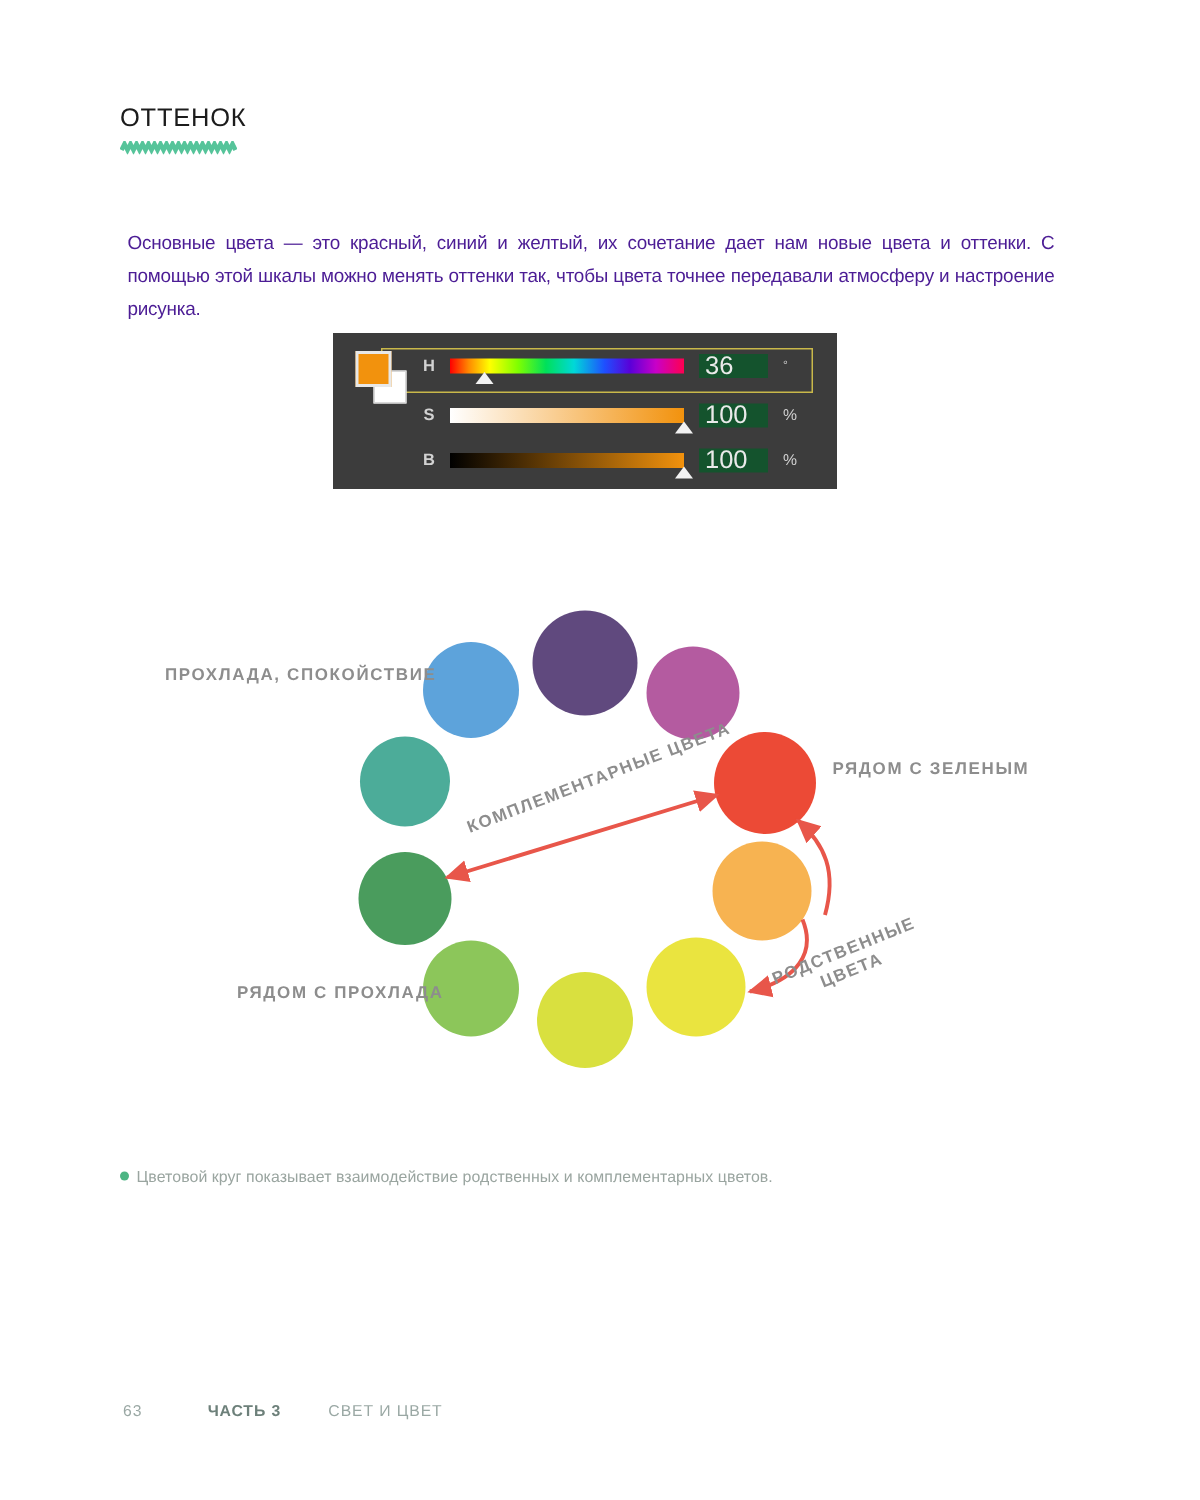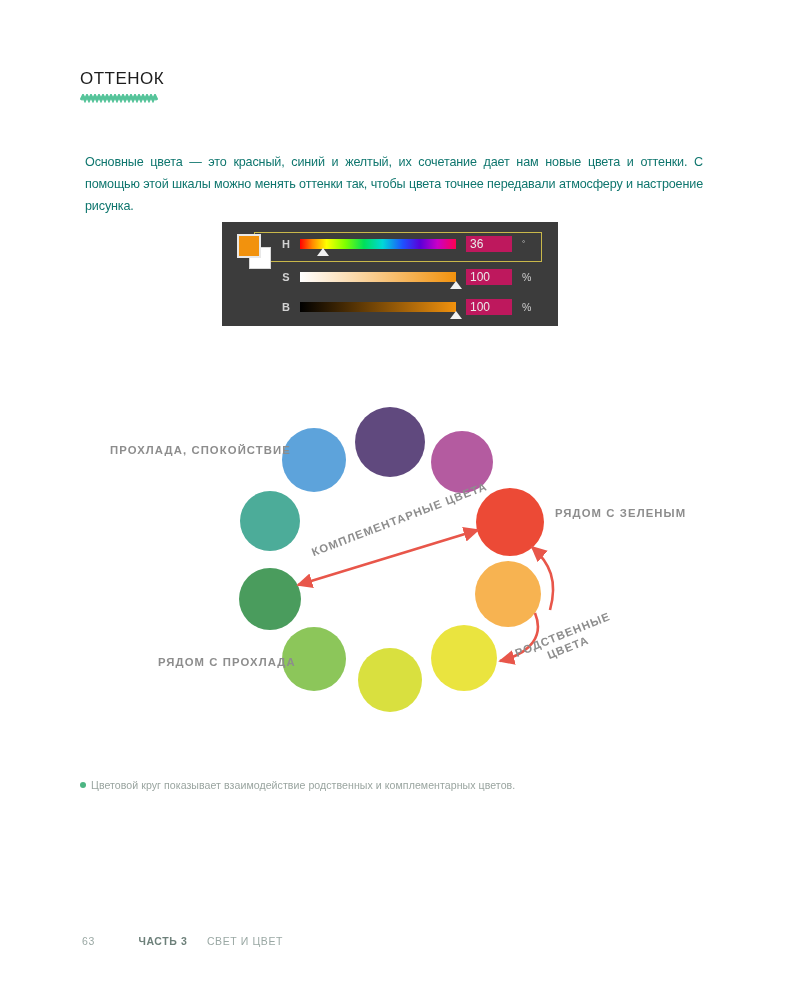--- a/index.html
+++ b/index.html
@@ -42,21 +42,21 @@
     margin-top: 5px;
   }
 
   
   .body-par {
     position: absolute;
     left: 85px;
     width: 618px;
     font-size: 12.6px;
     line-height: 22px;
-    color: #0f766e;
+    color: #4c1d95;
     letter-spacing: -0.15px;
     text-align: justify;
     text-justify: inter-word;
   }
   #intro-paragraph { top: 138px; }
   #slider-note { top: 350px; width: 400px; text-align: left; }
 
   
   #hsb-panel {
     position: absolute;
@@ -155,23 +155,23 @@
   #hsb-thumb-h { left: 41px; }
   #hsb-thumb-s { left: 170px; }
   #hsb-thumb-b { left: 170px; }
 
   .hsb-value {
     position: absolute;
     left: 188px;
     top: 0;
     width: 46px;
     height: 16px;
-    background: #be185d;
+    background: #14532d;
     color: #eaeaea;
-    font-size: 12px;
+    font-size: 17px;
     line-height: 16px;
     padding-left: 4px;
     box-sizing: border-box;
   }
   .hsb-unit {
     position: absolute;
     left: 244px;
     top: 0;
     font-size: 10.5px;
     line-height: 16px;
@@ -250,21 +250,21 @@
     color: #9aa8a4;
     letter-spacing: 0.6px;
   }
   #footer-page-number { color: #9aa8a4; }
   #footer-part {
     margin-left: 40px;
     font-weight: bold;
     color: #6d807a;
   }
   #footer-section {
-    margin-left: 16px;
+    margin-left: 28px;
     color: #9aa8a4;
     text-align: center;
   }
 </style>
 </head>
 <body>
 
 <div class="page">
 
   <div id="heading-block">

